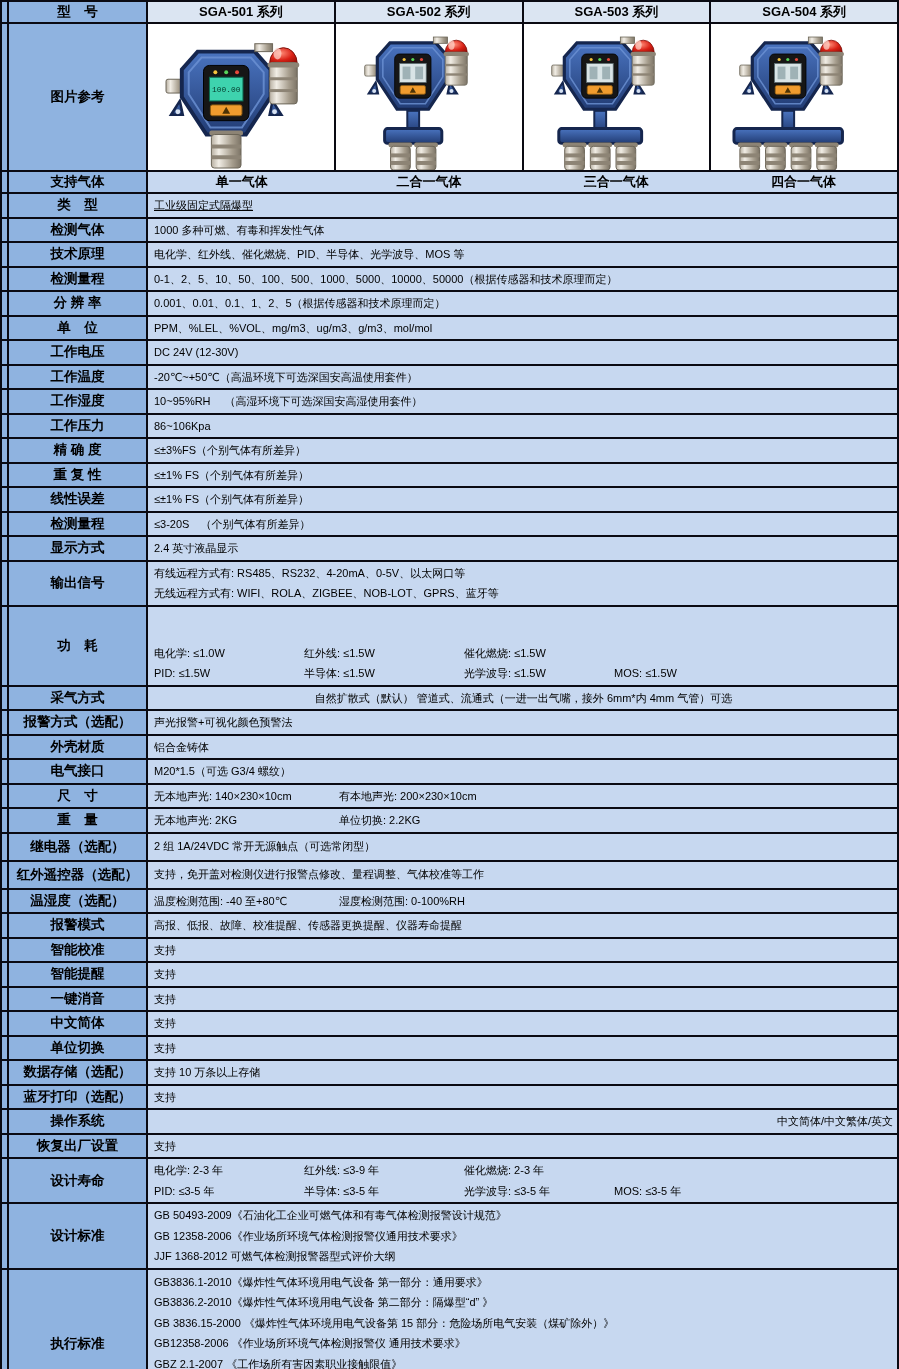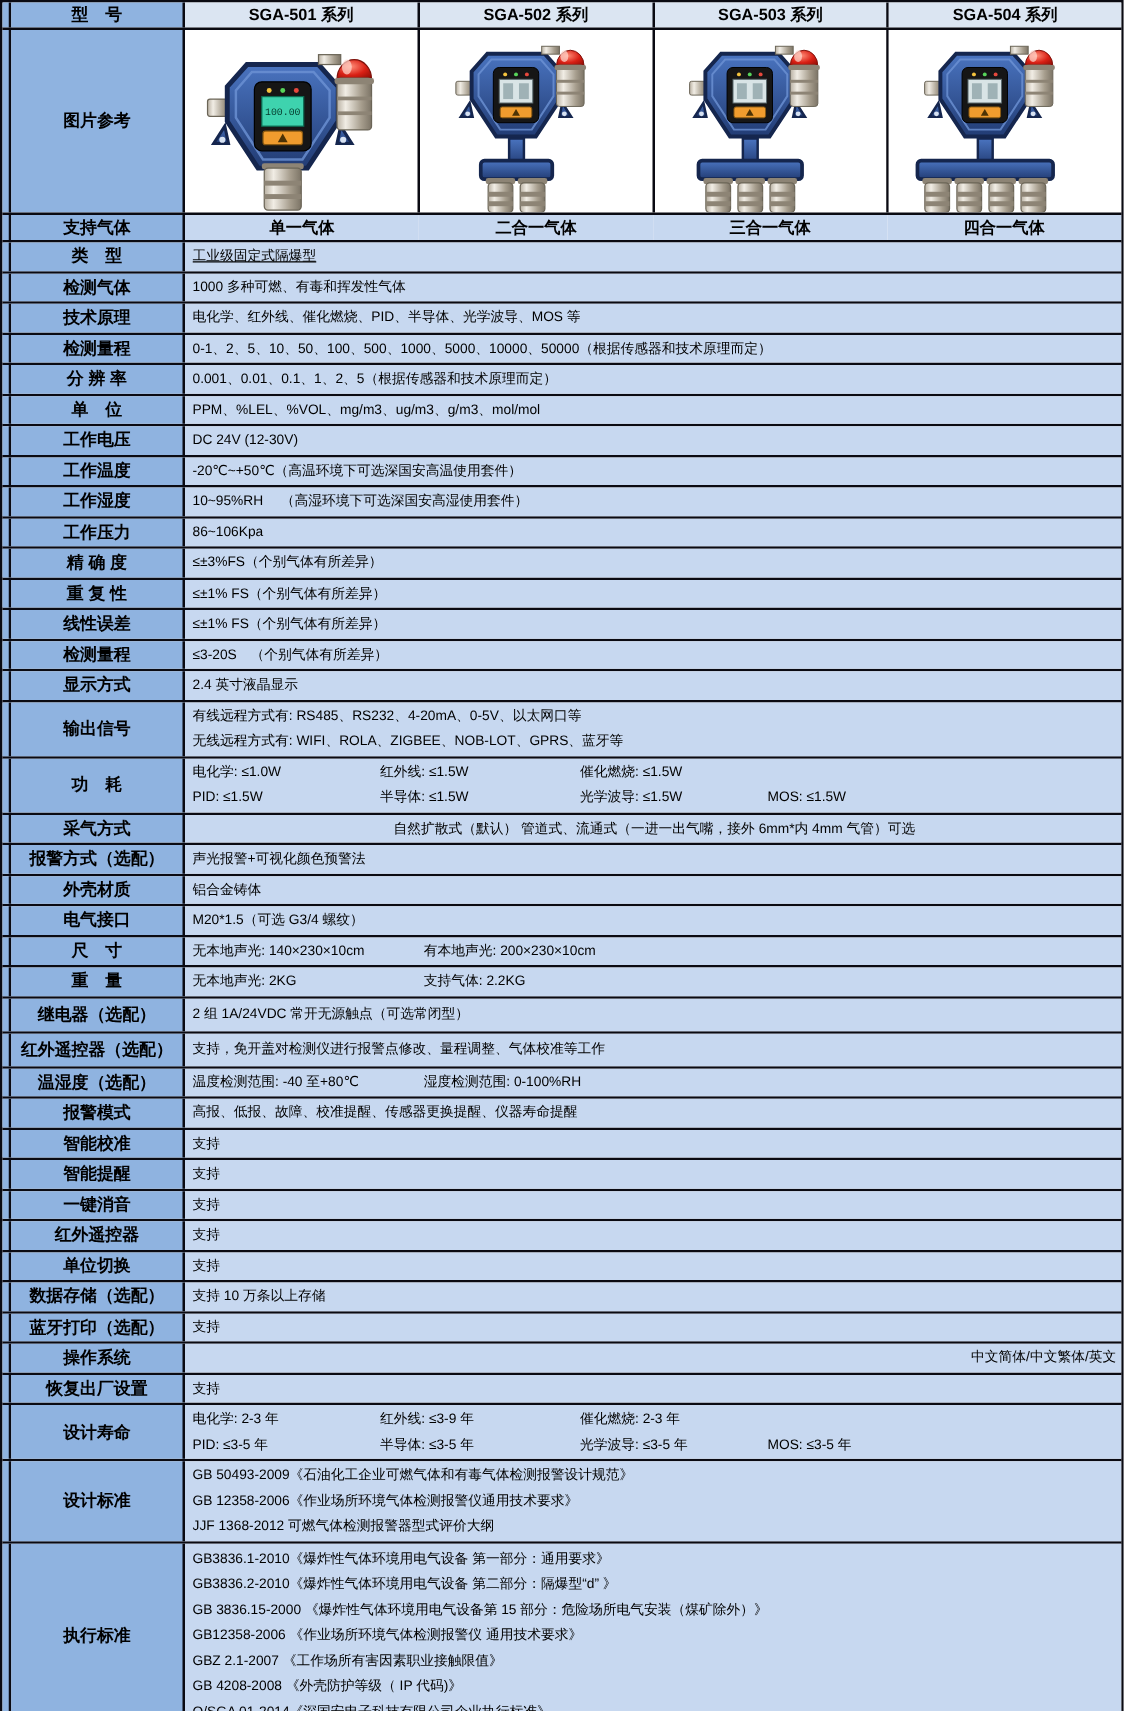--- a/index.html
+++ b/index.html
@@ -432,21 +432,21 @@
         <div class="label-col">输出信号</div>
         <div class="value-col" style="min-height: 41px;">
           <div class="line">有线远程方式有: RS485、RS232、4-20mA、0-5V、以太网口等</div>
           <div class="line">无线远程方式有: WIFI、ROLA、ZIGBEE、NOB-LOT、GPRS、蓝牙等</div>
         </div>
       </div>
       <div class="row">
         <div class="spacer-col"></div>
         <div class="label-col">功　耗</div>
         <div class="value-col" style="min-height: 41px;">
-          <div class="line"><span class="seg" style="width: 150px;">电化学: ≤1.0W</span><span class="seg" style="width: 160px;">红外线: ≤1.5W</span><span class="seg" style="width: 150px;">催化燃烧: ≤1.5W</span></div>
+          <div class="line"><span class="seg" style="width: 150px;">电化学: ≤1.0W</span><span class="seg" style="width: 160px;">红外线: ≤1.5W</span><span class="seg" style="width: 150px; margin-top: 35px;">催化燃烧: ≤1.5W</span></div>
           <div class="line"><span class="seg" style="width: 150px;">PID: ≤1.5W</span><span class="seg" style="width: 160px;">半导体: ≤1.5W</span><span class="seg" style="width: 150px;">光学波导: ≤1.5W</span><span class="seg">MOS: ≤1.5W</span></div>
         </div>
       </div>
       <div class="row">
         <div class="spacer-col"></div>
         <div class="label-col">采气方式</div>
         <div class="value-col" style="min-height: 19px; text-align: center;">
           <div class="line">自然扩散式（默认） 管道式、流通式（一进一出气嘴，接外 6mm*内 4mm 气管）可选</div>
         </div>
       </div>
@@ -475,21 +475,21 @@
         <div class="spacer-col"></div>
         <div class="label-col">尺　寸</div>
         <div class="value-col" style="min-height: 19px;">
           <div class="line"><span class="seg" style="width: 185px;">无本地声光: 140×230×10cm</span><span class="seg">有本地声光: 200×230×10cm</span></div>
         </div>
       </div>
       <div class="row">
         <div class="spacer-col"></div>
         <div class="label-col">重　量</div>
         <div class="value-col" style="min-height: 19px;">
-          <div class="line"><span class="seg" style="width: 185px;">无本地声光: 2KG</span><span class="seg">支持气体: 2.2KG</span></div>
+          <div class="line"><span class="seg" style="width: 185px;">无本地声光: 2KG</span><span class="seg">单位切换: 2.2KG</span></div>
         </div>
       </div>
       <div class="row">
         <div class="spacer-col"></div>
         <div class="label-col">继电器（选配）</div>
         <div class="value-col" style="min-height: 26px;">
           <div class="line">2 组 1A/24VDC 常开无源触点（可选常闭型）</div>
         </div>
       </div>
       <div class="row">
@@ -529,21 +529,21 @@
       </div>
       <div class="row">
         <div class="spacer-col"></div>
         <div class="label-col">一键消音</div>
         <div class="value-col" style="min-height: 19px;">
           <div class="line">支持</div>
         </div>
       </div>
       <div class="row">
         <div class="spacer-col"></div>
-        <div class="label-col">红外遥控器</div>
+        <div class="label-col">中文简体</div>
         <div class="value-col" style="min-height: 19px;">
           <div class="line">支持</div>
         </div>
       </div>
       <div class="row">
         <div class="spacer-col"></div>
         <div class="label-col">单位切换</div>
         <div class="value-col" style="min-height: 19px;">
           <div class="line">支持</div>
         </div>

